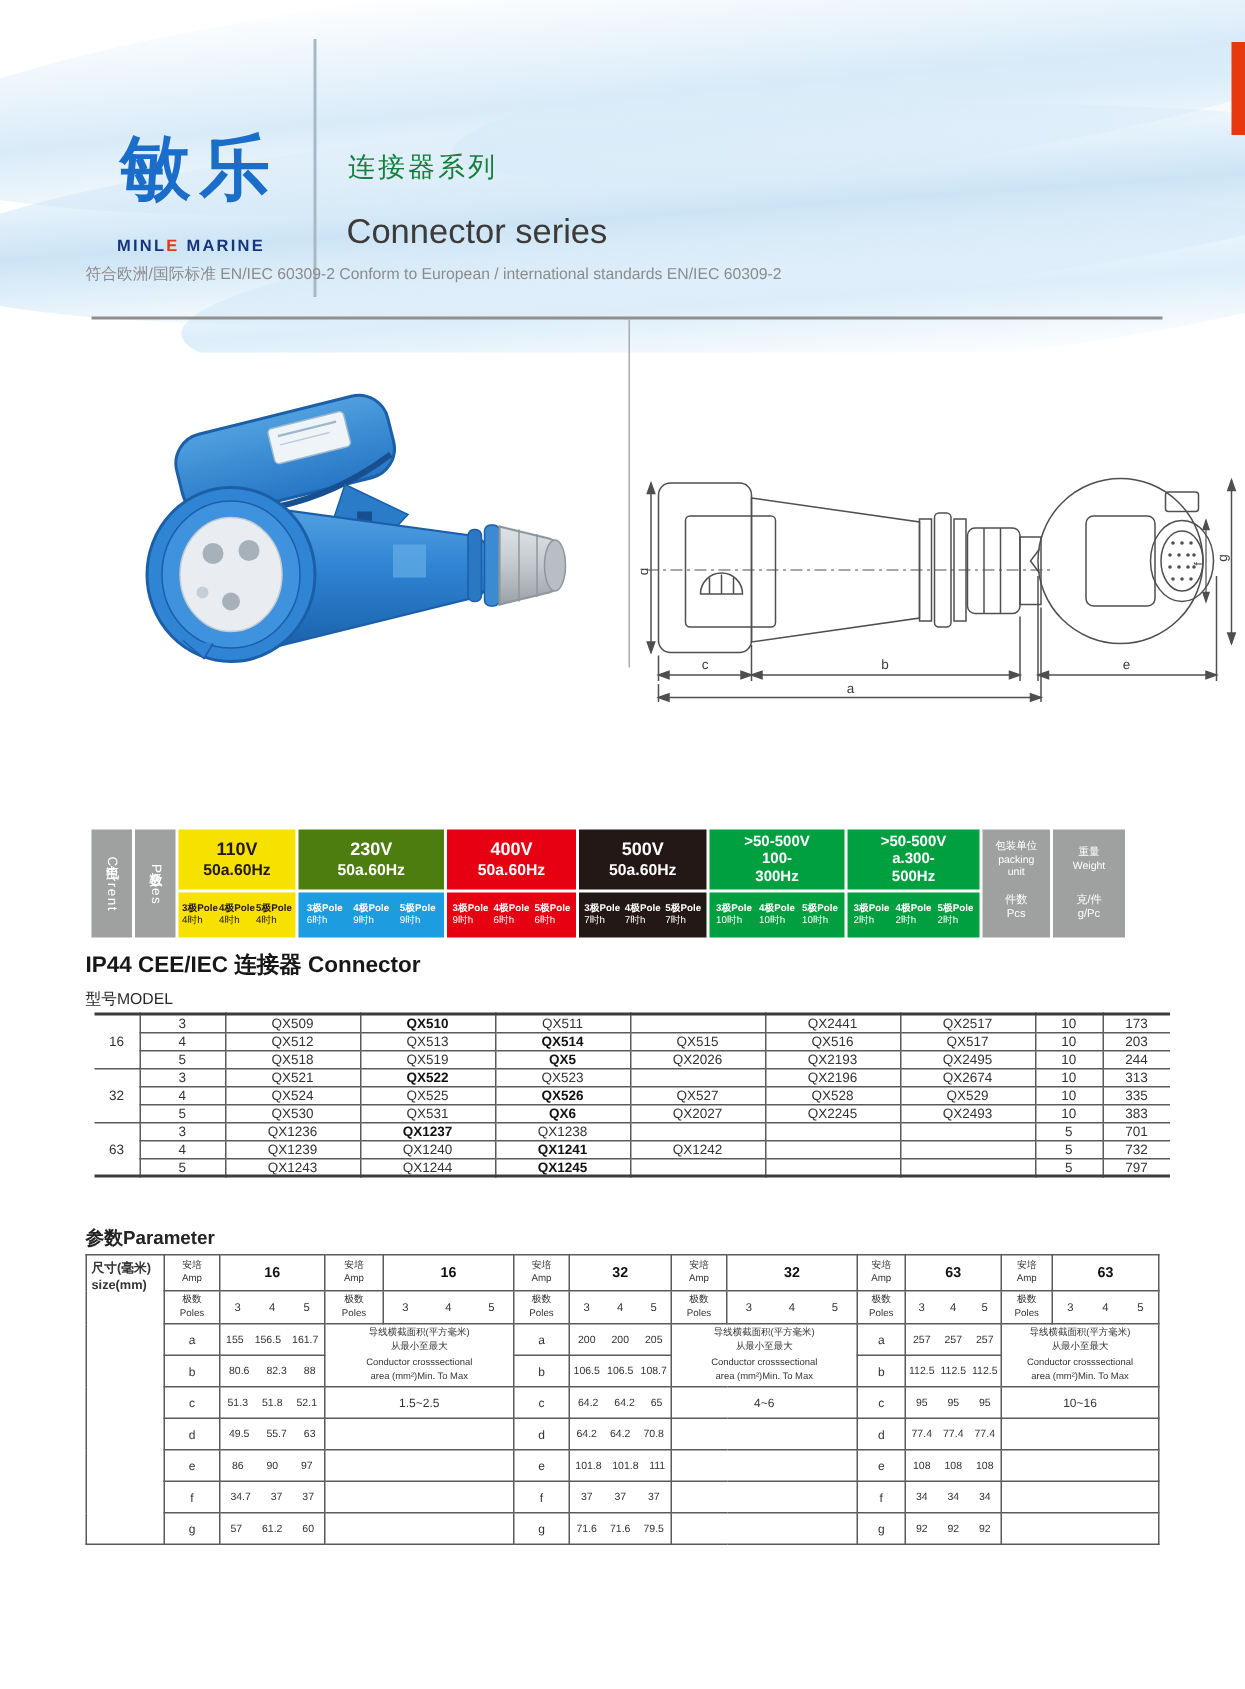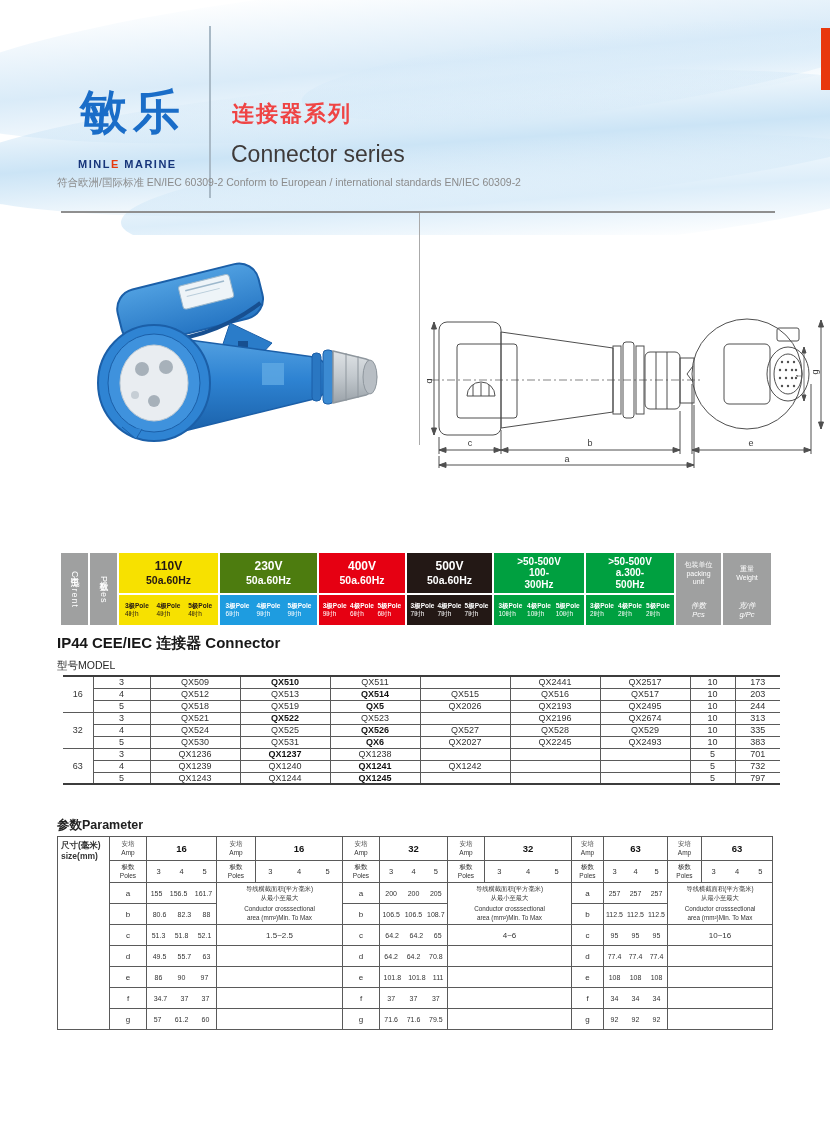--- a/index.html
+++ b/index.html
@@ -19,21 +19,21 @@
   .sw3 { top:140px; left:120px; width:800px; height:110px; transform:rotate(-4deg);
          background:linear-gradient(180deg, rgba(198,226,246,0) 0%, rgba(198,226,246,.6) 55%, rgba(240,248,253,0) 100%); }
   .sw4 { top:30px; left:300px; width:600px; height:80px; transform:rotate(-6deg);
          background:linear-gradient(180deg, rgba(210,232,248,0) 0%, rgba(210,232,248,.5) 50%, rgba(255,255,255,0) 100%); }
   #red-tab { position:absolute; top:28px; left:821px; width:9px; height:62px; background:#e8380d; }
   
   #logo-cn { position:absolute; top:88px; left:80px; font-size:47px; font-weight:bold; color:#1a6dc8; letter-spacing:6px; line-height:1; }
   #logo-en { position:absolute; top:158px; left:78px; font-size:11px; font-weight:bold; color:#17357a; letter-spacing:1.5px; }
   #logo-en .accent { color:#e8380d; }
   #header-divider { position:absolute; top:26px; left:209px; width:2px; height:172px; background:#a8b9c6; }
-  #series-cn { position:absolute; top:99px; left:232px; font-size:22px; font-weight:bold; color:#ef4444; letter-spacing:2px; }
+  #series-cn { position:absolute; top:99px; left:232px; font-size:18px; font-weight:normal; color:#15803d; letter-spacing:2px; }
   #series-en { position:absolute; top:141px; left:231px; font-size:23px; color:#3e3a39; }
   
   #section-title { position:absolute; top:151px; left:57px; font-size:15px; font-weight:bold; color:#171717; letter-spacing:.2px; }
   #section-subtitle { position:absolute; top:176px; left:57px; font-size:10.5px; color:#8b8b8b; }
   
   #rule-top { position:absolute; top:211px; left:61px; width:714px; height:2px; background:#8f8f8f; }
   #rule-mid { position:absolute; top:213px; left:419px; width:1px; height:232px; background:#aaaaaa; }
   
   #product-photo { position:absolute; top:245px; left:62px; }
   #tech-drawing { position:absolute; top:292px; left:427px; }
@@ -45,21 +45,21 @@
   .v-top { height:40px; display:flex; flex-direction:column; align-items:center; justify-content:center; line-height:1.15; }
   .v-top .l0 { font-size:12px; font-weight:bold; }
   .v-top .ln { font-size:10.5px; font-weight:bold; }
   .v-top.small3 .l0, .v-top.small3 .ln { font-size:10px; }
   .v-bottom { height:30px; display:flex; align-items:center; justify-content:space-around; padding:0 2px; }
   .pole-col { text-align:left; line-height:1.3; }
   .pole-col .p1 { font-size:6.5px; font-weight:bold; }
   .pole-col .p2 { font-size:6.5px; }
   .gray2 { background:#9fa0a0; color:#fff; display:flex; flex-direction:column; }
   .g-top { height:42px; display:flex; flex-direction:column; align-items:center; justify-content:center; font-size:7px; line-height:1.25; }
-  .g-bottom { height:30px; display:flex; flex-direction:column; align-items:center; justify-content:center; font-size:7.5px; line-height:1.25;font-style:italic; }
+  .g-bottom { height:30px; display:flex; flex-direction:column; align-items:center; font-size:7.5px; line-height:1.25; }
   
   #model-title { position:absolute; top:634px; left:57px; font-size:15px; font-weight:bold; color:#171717; }
   #model-subtitle { position:absolute; top:659px; left:57px; font-size:10.5px; font-weight:normal; color:#272727; }
   #model-table-wrap { position:absolute; top:675px; left:63px; }
   #model-table { border-collapse:collapse; table-layout:fixed; border-top:2px solid #3c3c3c; border-bottom:2px solid #3c3c3c; }
   #model-table td { border:1px solid #5a5a5a; font-size:9px; text-align:center; height:12px; padding:0; color:#333; overflow:hidden; white-space:nowrap; }
   #model-table td.b { font-weight:bold; color:#111; }
   #model-table td:first-child { border-left:none; }
   #model-table td:last-child { border-right:none; }
   #model-table tr.grp td { border-top:1.5px solid #3c3c3c; }
@@ -249,21 +249,21 @@
     </g>
   </svg>
 
   <div id="strip">
       <div class="strip-gray" style="width: 27px;">
         <span class="vtext">电流Current</span>
       </div>
       <div class="strip-gray" style="width: 27px;">
         <span class="vtext">极数Poles</span>
       </div>
-      <div class="strip-col" style="width: 99px;">
+      <div class="strip-col" style="width: 78px;">
         <div class="v-top" style="background: rgb(247, 225, 0); color: rgb(35, 24, 21);">
           <div class="l0">110V</div>
           <div class="ln">50a.60Hz</div>
         </div>
         <div class="v-bottom" style="background: rgb(247, 225, 0); color: rgb(35, 24, 21);">
           <div class="pole-col">
             <div class="p1">3极Pole</div>
             <div class="p2">4时h</div>
           </div>
           <div class="pole-col">

